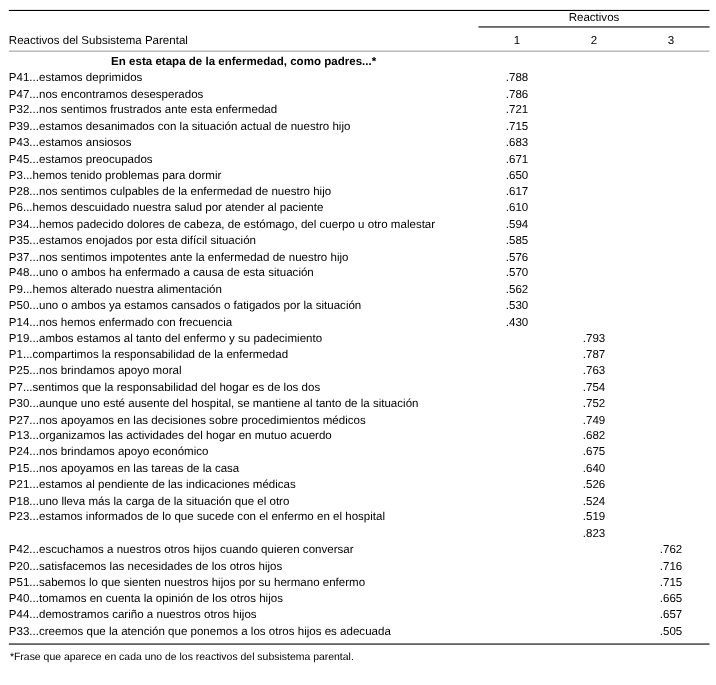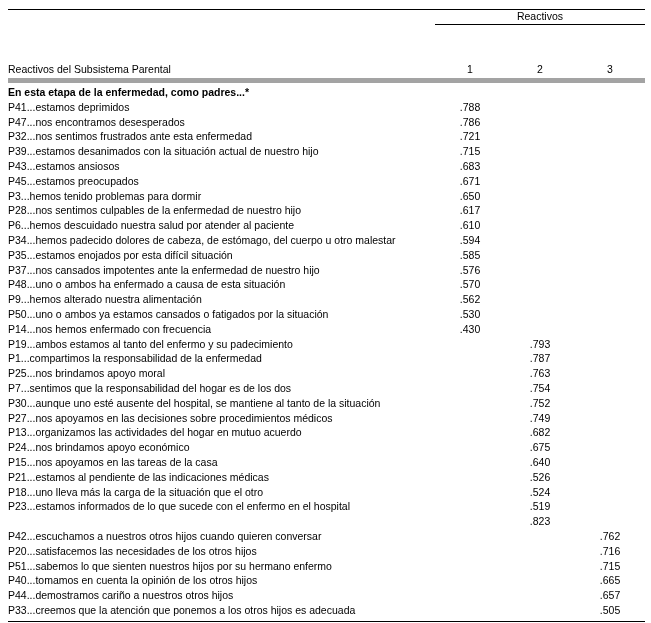--- a/index.html
+++ b/index.html
@@ -31,23 +31,22 @@
   .factores-span {
     grid-column: 2 / 5;
     text-align: center;
     border-bottom: 1px solid #000;
     font-size: 10.5px;
     line-height: 13px;
     padding-bottom: 1px;
   }
   .hdr2 {
     height: 21px;
-    border-bottom: 5px solid #a3a3a3;
+    border-bottom: 1px solid #a3a3a3;
     font-size: 10.5px;
-    margin-top: 32px;
   }
   .hdr2 .cell {
     padding-bottom: 3px;
   }
   .body-rows {
     border-bottom: 1px solid #000;
     padding: 2px 0 3px 0;
   }
   .row {
     line-height: 14.8px;
@@ -57,20 +56,21 @@
     padding-left: 0;
     white-space: nowrap;
     overflow: hidden;
   }
   .cell.num {
     text-align: center;
     white-space: nowrap;
   }
   .section-row .cell.left {
     font-weight: 700;
+    text-align: center;
   }
   .footnote {
     font-size: 9.5px;
     padding-top: 6px;
     padding-left: 1px;
   }
 </style>
 </head>
 <body>
 
@@ -169,21 +169,21 @@
   </div>
 
   <div class="grid-row row">
     <div class="cell left">P35...estamos enojados por esta difícil situación</div>
     <div class="cell num">.585</div>
     <div class="cell num"></div>
     <div class="cell num"></div>
   </div>
 
   <div class="grid-row row">
-    <div class="cell left">P37...nos cansados impotentes ante la enfermedad de nuestro hijo</div>
+    <div class="cell left">P37...nos sentimos impotentes ante la enfermedad de nuestro hijo</div>
     <div class="cell num">.576</div>
     <div class="cell num"></div>
     <div class="cell num"></div>
   </div>
 
   <div class="grid-row row">
     <div class="cell left">P48...uno o ambos ha enfermado a causa de esta situación</div>
     <div class="cell num">.570</div>
     <div class="cell num"></div>
     <div class="cell num"></div>

